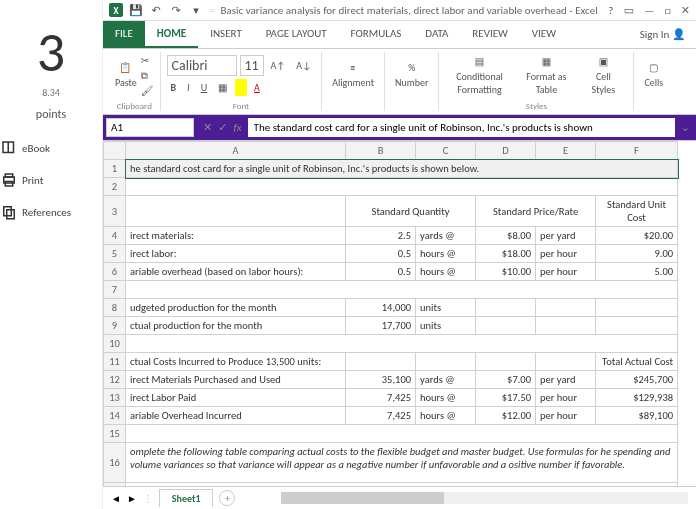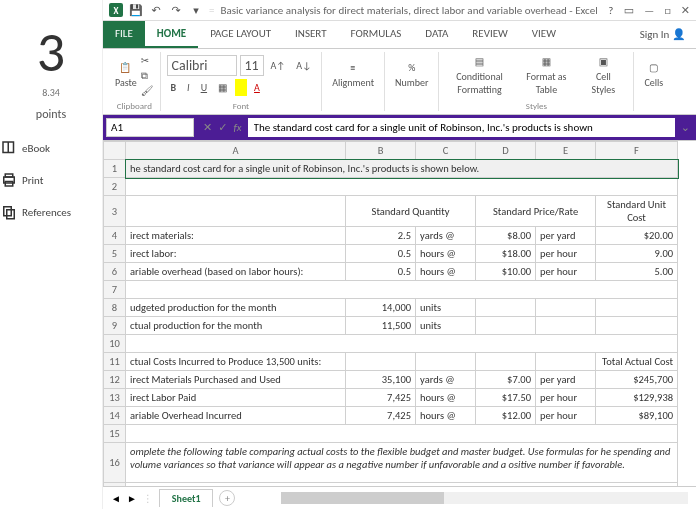--- a/index.html
+++ b/index.html
@@ -97,22 +97,22 @@
       <span>▭</span>
       <span>—</span>
       <span>□</span>
       <span>✕</span>
     </div>
   </div>
 
   <div class="tabs">
     <div class="tab file">FILE</div>
     <div class="tab active">HOME</div>
+    <div class="tab">INSERT</div>
     <div class="tab">PAGE LAYOUT</div>
-    <div class="tab">INSERT</div>
     <div class="tab">FORMULAS</div>
     <div class="tab">DATA</div>
     <div class="tab">REVIEW</div>
     <div class="tab">VIEW</div>
     <div class="signin">
       <span>Sign In</span>
       <span>👤</span>
     </div>
   </div>
 
@@ -272,21 +272,21 @@
             <td>udgeted production for the month</td>
             <td class="r">14,000</td>
             <td>units</td>
             <td></td>
             <td></td>
             <td></td>
           </tr>
       <tr>
             <th class="rh">9</th>
             <td>ctual production for the month</td>
-            <td class="r">11,500</td>
+            <td class="r">17,700</td>
             <td>units</td>
             <td></td>
             <td></td>
             <td></td>
           </tr>
       <tr>
             <th class="rh">10</th>
             <td colspan="6"></td>
           </tr>
       <tr>

